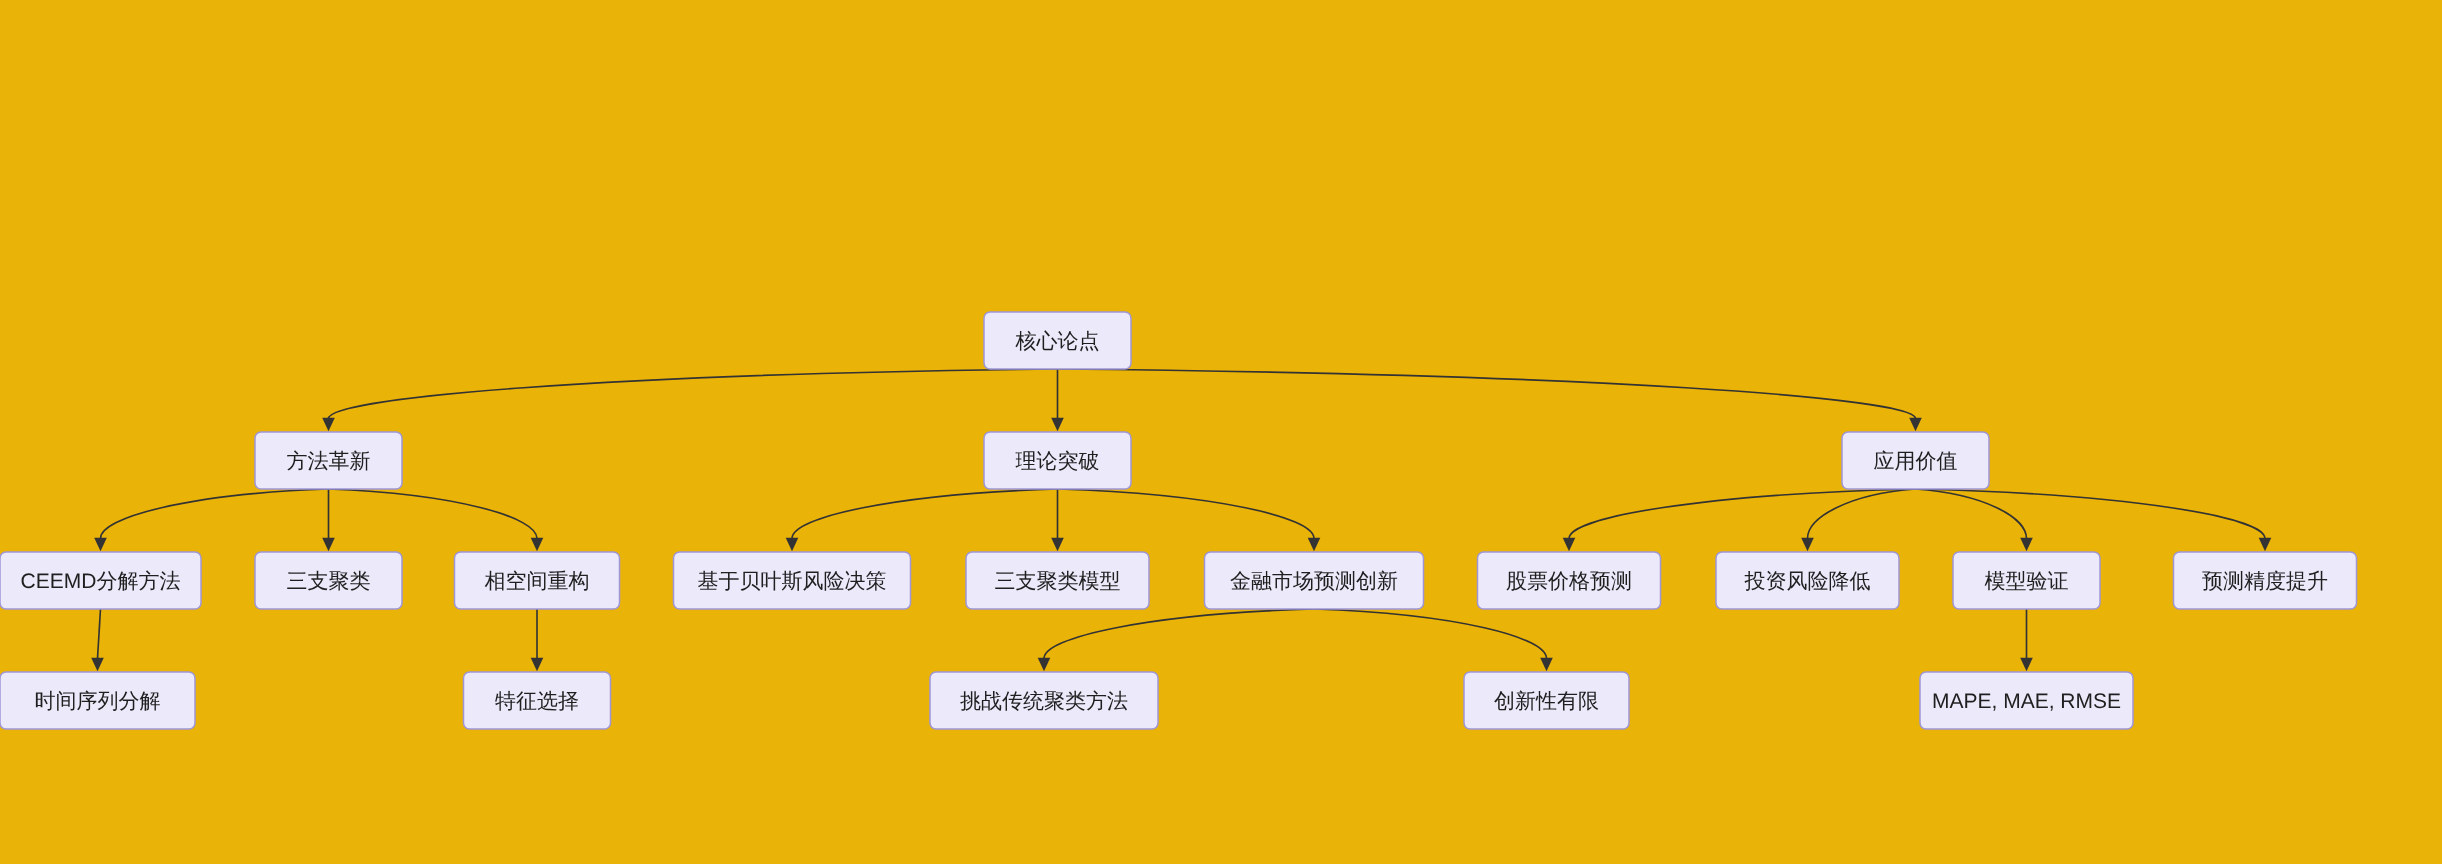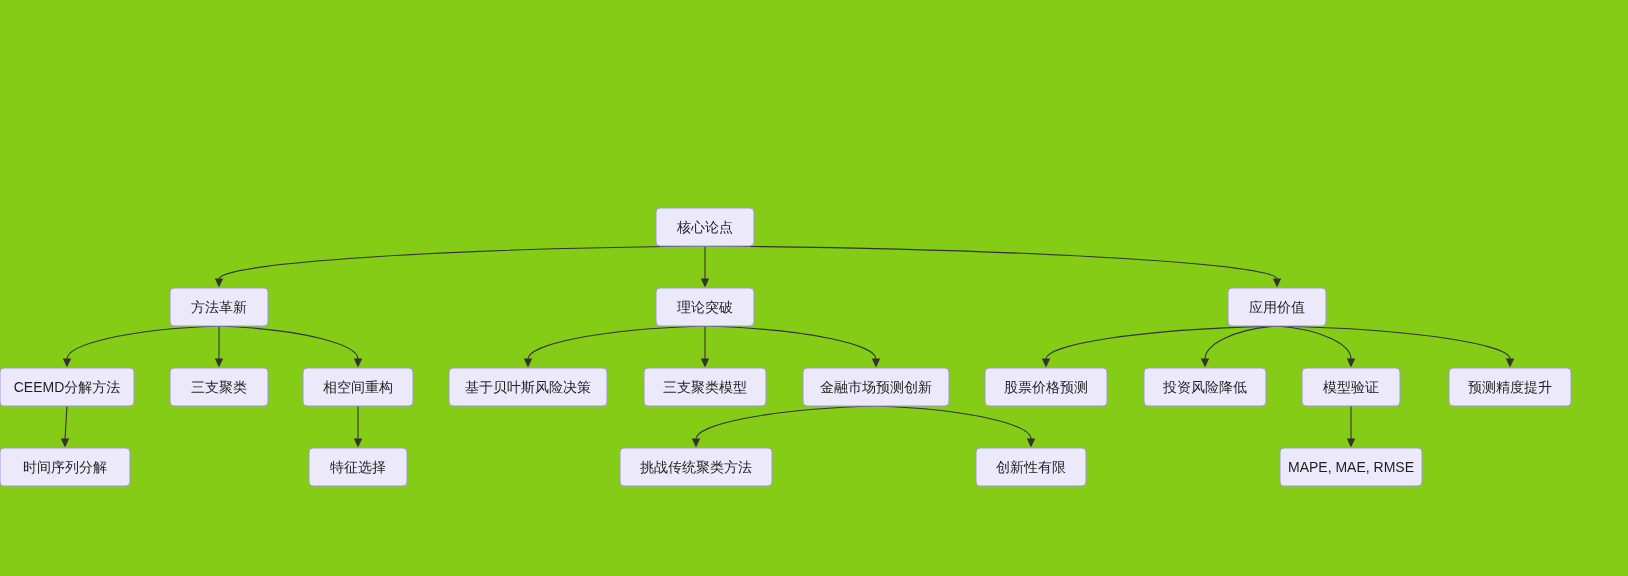--- a/index.html
+++ b/index.html
@@ -10,21 +10,21 @@
   body {
     width: 1628px;
     height: 576px;
     font-family: "Liberation Sans", sans-serif;
     overflow: hidden;
   }
   #diagram-root {
     position: relative;
     width: 1628px;
     height: 576px;
-    background: #84cc16;
+    background: #eab308;
   }
   svg#mindmap {
     display: block;
     width: 1628px;
     height: 576px;
   }
   .node-rect {
     fill: #ECEAFA;
     stroke: #9E96D6;
     stroke-width: 1;

